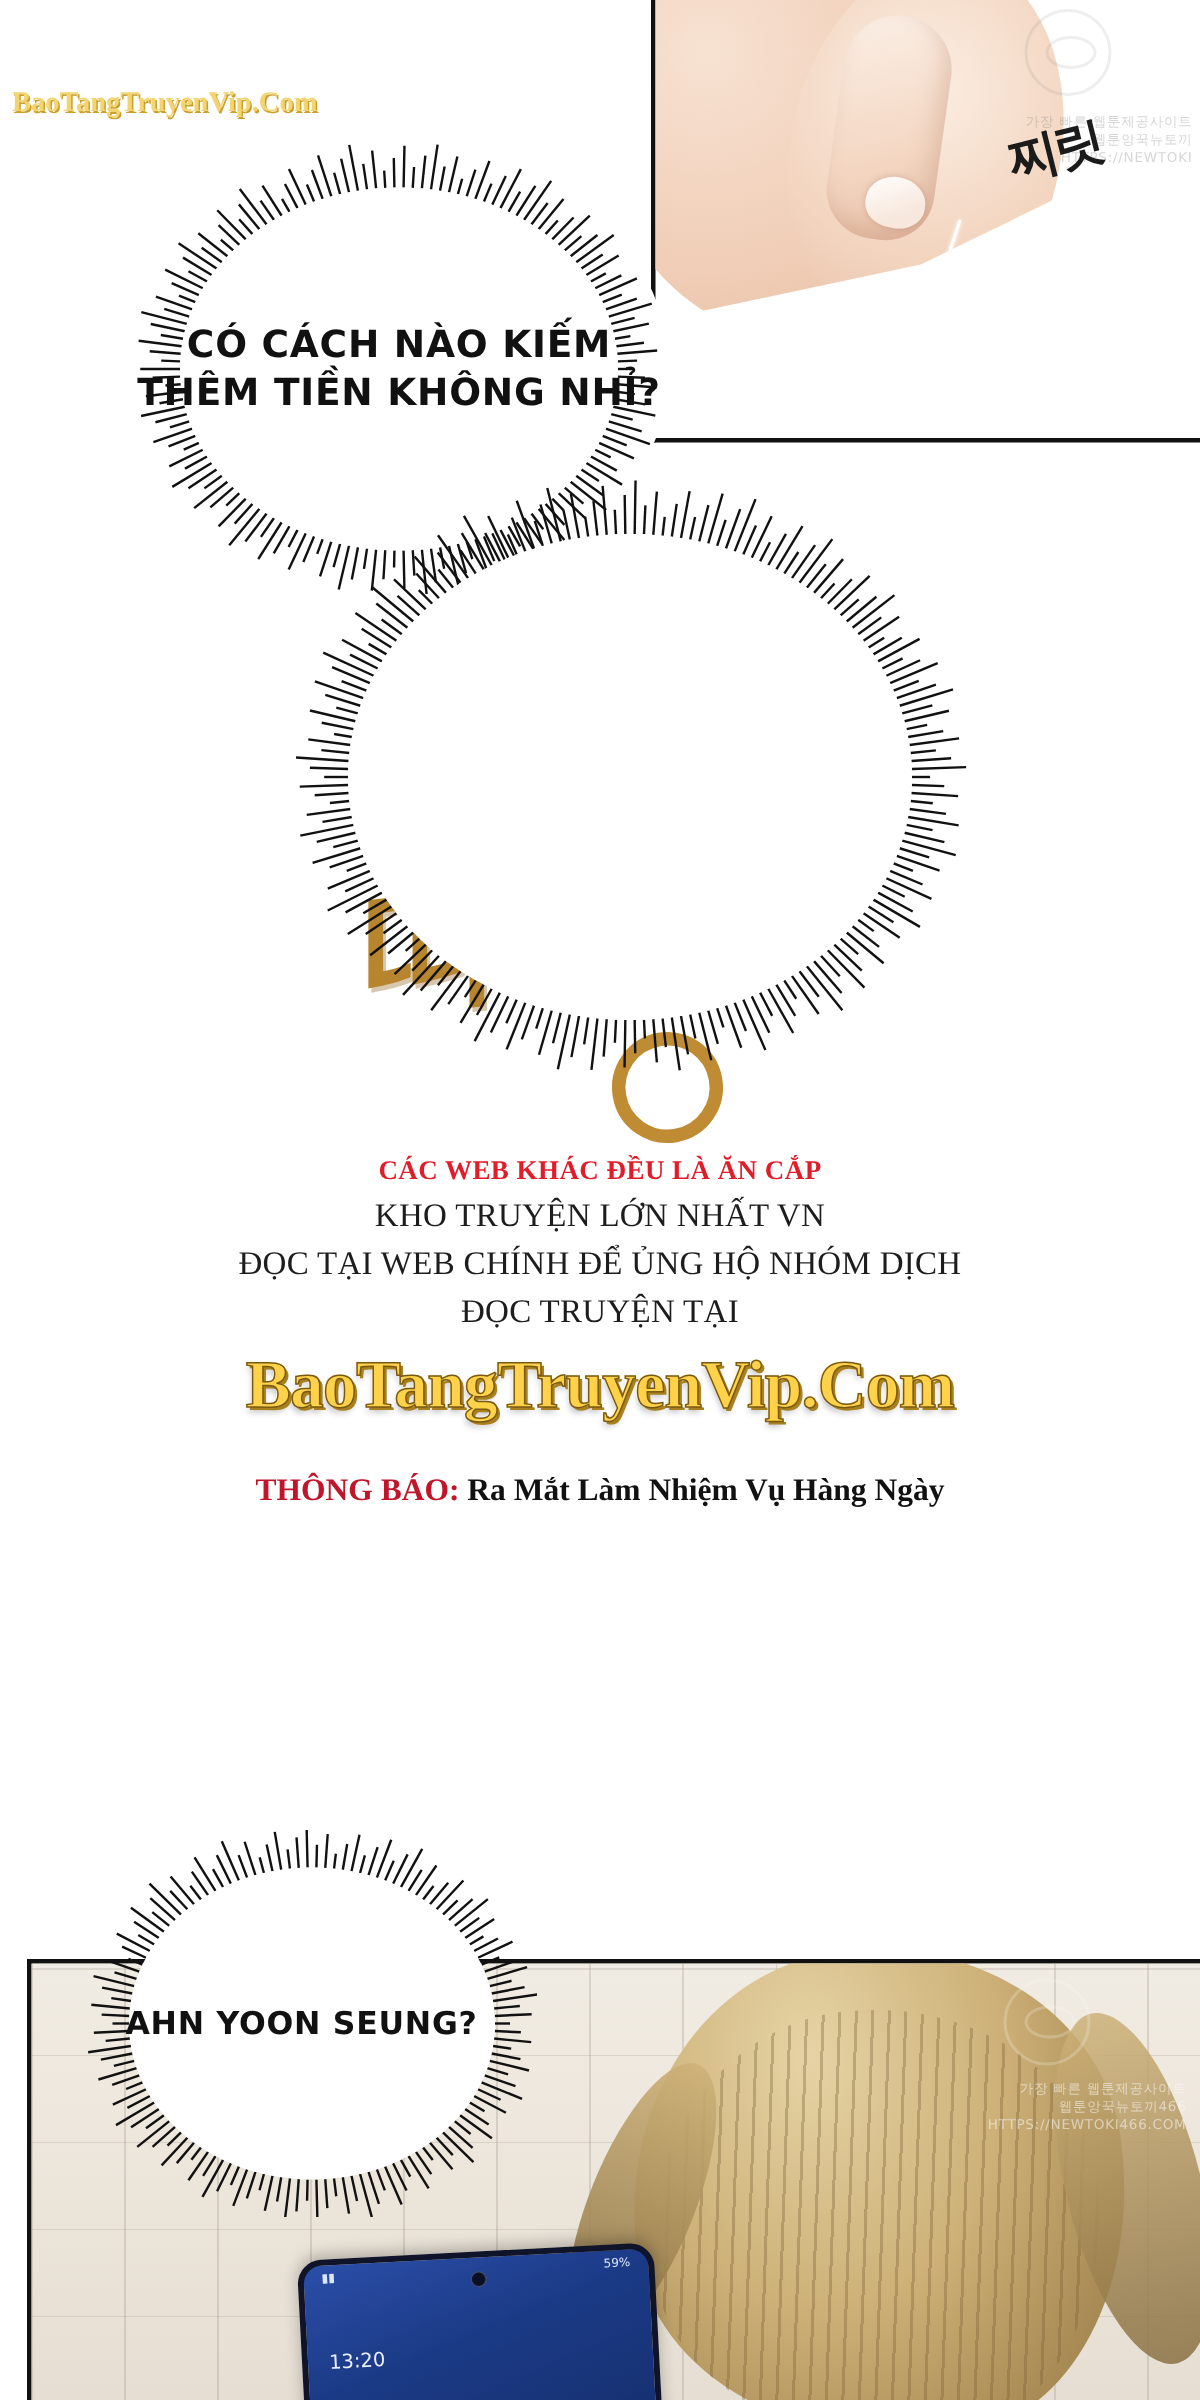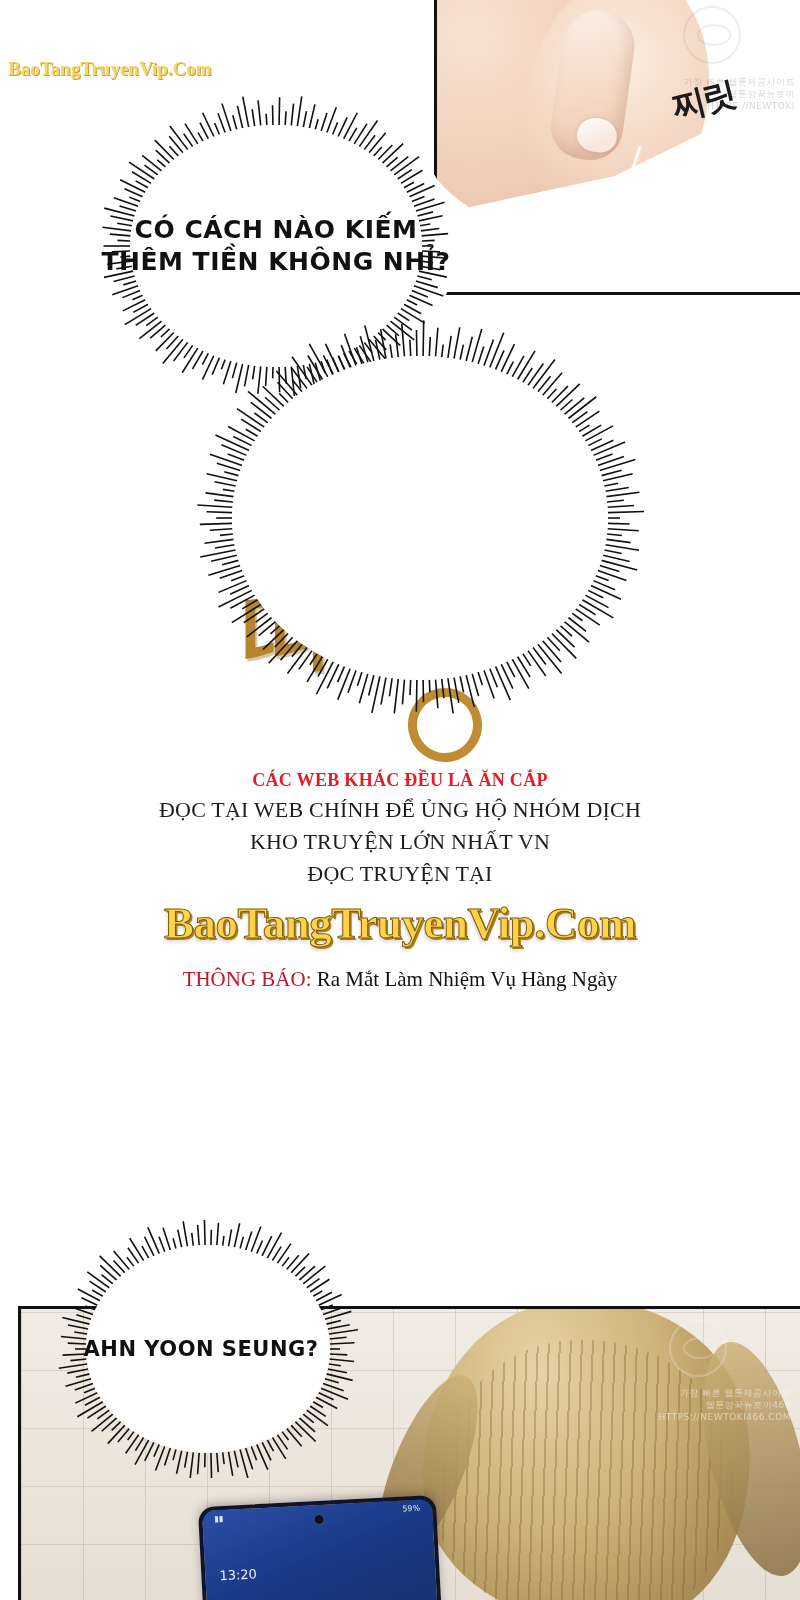--- a/index.html
+++ b/index.html
@@ -162,21 +162,21 @@
     letter-spacing: .5px;
     line-height: 1.28;
     font-family: "DejaVu Sans", sans-serif;
   }
   .spikes {
     position: absolute;
     left: 0; top: 0; right: 0; bottom: 0;
     z-index: 1;
   }
 
-  #bubble1 { left: 96px; top: 96px; width: 360px; height: 300px; align-items: center; }
+  #bubble1 { left: 86px; top: 96px; width: 360px; height: 300px; align-items: center; }
   #bubble1 .txt { font-size: 25px; }
   #bubble2 { left: 190px; top: 318px; width: 460px; height: 400px; }
   #bubble2 .txt { font-size: 25px; }
   #bubble3 { left: 58px; top: 1220px; width: 300px; height: 258px; }
   #bubble3 .txt { font-size: 21px; text-align: left; margin-left: -14px; }
 
   
   .notice {
     position: absolute;
     left: 0; top: 770px;
@@ -204,24 +204,24 @@
     font-size: 45px;
     color: #ffd24a;
     -webkit-text-stroke: 1px #7a5a12;
     text-shadow:
       2px 2px 0 #a8801f,
       -1px -1px 0 #fff6d0,
       0 3px 4px rgba(0,0,0,.25);
     letter-spacing: -.5px;
   }
   .notice .thongbao {
-    margin-top: 18px;
+    margin-top: 32px;
     font-family: "Liberation Serif", serif;
     font-size: 21px;
-    font-weight: normal;
+    font-weight: bold;
     color: #111;
   }
   .notice .thongbao .lbl { color: #c0152a; }
   .notice .thongbao .l2 { display: block; margin-top: 5px; }
 
   
   .panel-bottom {
     position: absolute;
     left: 18px;
     top: 1306px;
@@ -831,22 +831,22 @@
       <ellipse cx="150" cy="129" rx="122" ry="104" fill="#ffffff"></ellipse>
     </svg>
     <div class="txt">AHN YOON SEUNG?</div>
   </div>
 
   <div class="sfx-mid">띠리링</div>
   <div class="sfx-ring"></div>
 
   <div class="notice">
     <div class="line-red">CÁC WEB KHÁC ĐỀU LÀ ĂN CẮP</div>
+    <div class="line-dark">KHO TRUYỆN LỚN NHẤT VN</div>
     <div class="line-dark">ĐỌC TẠI WEB CHÍNH ĐỂ ỦNG HỘ NHÓM DỊCH</div>
-    <div class="line-dark">KHO TRUYỆN LỚN NHẤT VN</div>
     <div class="line-dark">ĐỌC TRUYỆN TẠI</div>
     <div class="big-site">BaoTangTruyenVip.Com</div>
     <div class="thongbao">
       <span class="lbl">THÔNG BÁO:</span><span> Ra Mắt Làm Nhiệm Vụ Hàng Ngày</span>
     </div>
   </div>
 
   <div class="panel-bottom">
     <div class="floor"></div>
     <div class="hair"></div>

